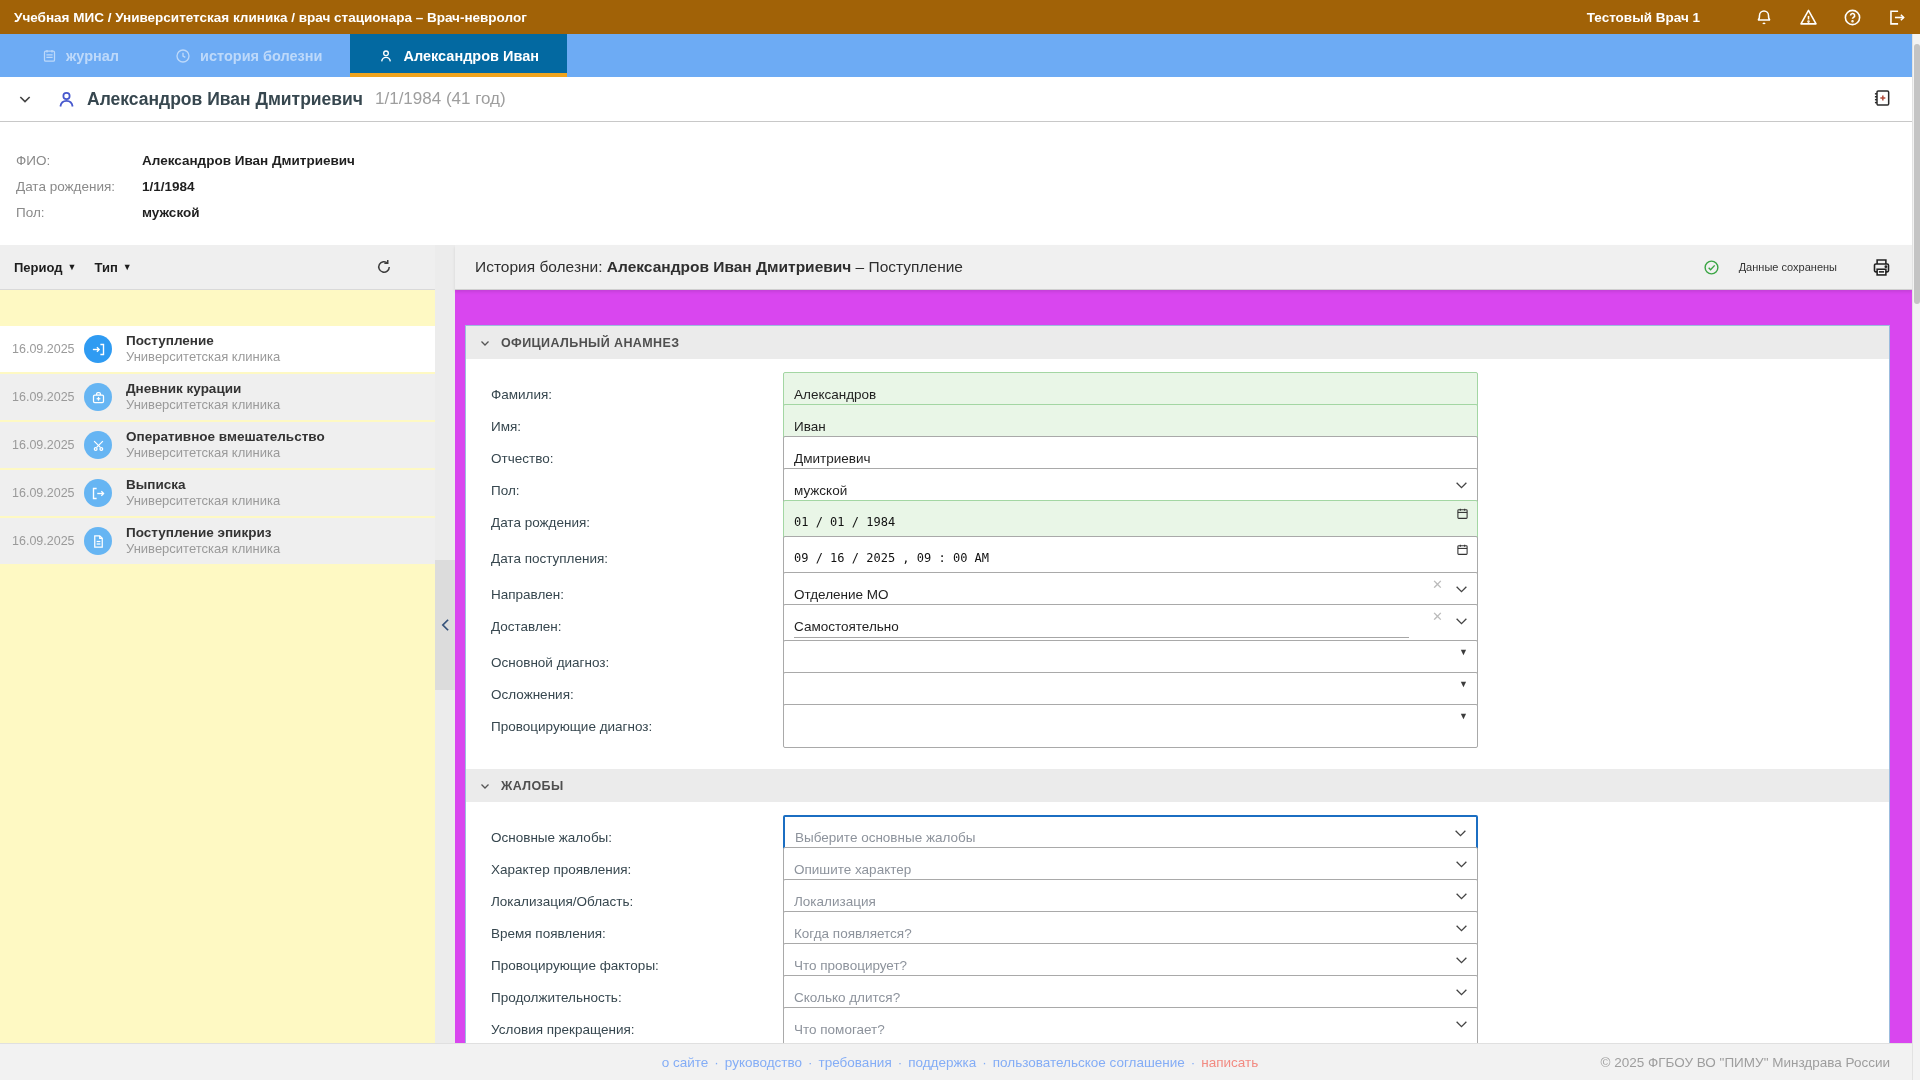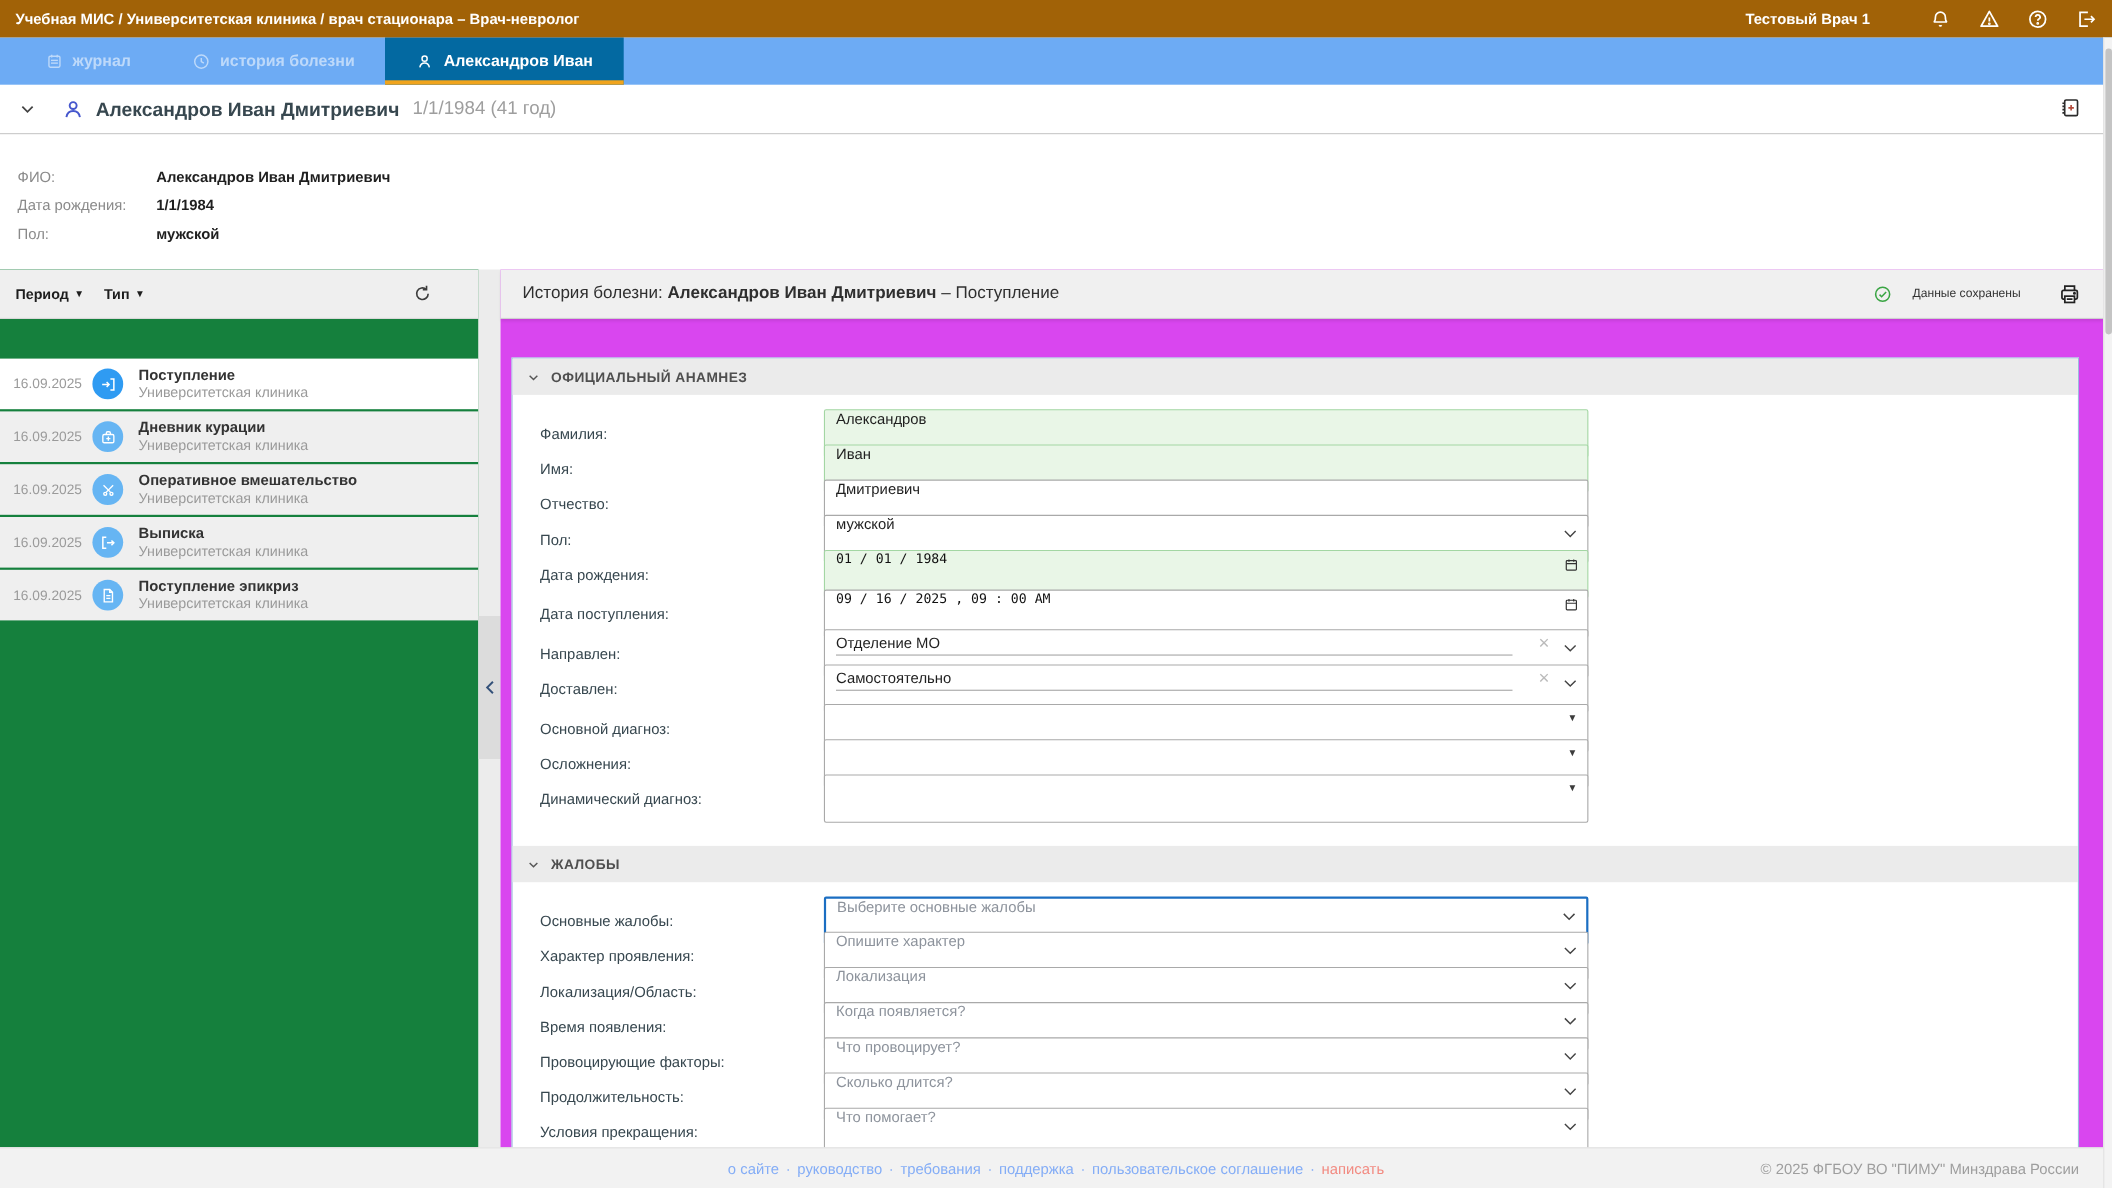--- a/index.html
+++ b/index.html
@@ -51,21 +51,21 @@
   .pheader .pmeta { font-size:17px; color:#9e9e9e; margin-left:12px; }
   .pheader .notebook { position:absolute; right:28px; top:11px; cursor:pointer; }
 
   
   .pdetails { position:absolute; left:0; top:136px; width:1920px; height:110px; padding:16px 16px; background:#fff; }
   .prow { display:flex; margin-bottom:9px; font-size:13.5px; line-height:17px; }
   .prow .plabel { width:126px; color:#8a8a8a; }
   .prow .pvalue { color:#1f1f1f; font-weight:600; }
 
   
-  .sidebar { position:absolute; left:0; top:245px; width:435px; bottom:37px; background:#15803d; overflow:hidden; }
+  .sidebar { position:absolute; left:0; top:245px; width:435px; bottom:37px; background:#fef9c3; overflow:hidden; }
   .sb-header {
     height:45px; background:#efefef; border-bottom:1px solid #d9d9d9;
     display:flex; align-items:center; padding:0 14px;
   }
   .sb-filter { font-size:13px; font-weight:700; color:#1d1d1d; margin-right:18px; cursor:pointer; display:flex; align-items:center; gap:5px; }
   .sb-filter .caret { font-size:9px; color:#1d1d1d; }
   .sb-refresh { margin-left:auto; cursor:pointer; display:flex; margin-right:28px; }
   .sb-list { margin-top:36px; }
   .sb-item {
     height:46px; background:#efefef; display:flex; align-items:center;
@@ -112,22 +112,22 @@
     padding:0 13px; cursor:pointer;
   }
   .sec-header .sec-title {
     font-size:12.5px; font-weight:700; color:#4f4f4f; letter-spacing:.4px;
   }
   .sec-body { padding:22px 0 24px 0; }
   .frow { display:flex; align-items:center; height:26px; margin-bottom:6px; padding-left:25px; }
   .frow label { width:258px; font-size:13.5px; color:#37474f; flex-shrink:0; }
   .fin {
     position:relative; width:695px; height:44px; border:1px solid #a9a9a9; border-radius:2px;
-    background:#fff; display:flex; align-items:flex-start; padding:0 10px;
-    font-size:13.5px; color:#1f1f1f;
+    background:#fff; display:flex; align-items:center; padding:0 10px;
+    font-size:13.5px; color:#1f1f1f;margin-left:34px;
   }
   .fin.green { background:#e9f6e7; border-color:#a3d6a3; }
   .fin.focus { border:2px solid #1b6ec2; }
   .fin .ph { color:#8d939c; }
   .fin .mono { font-family:"DejaVu Sans Mono", monospace; font-size:12px; color:#111; }
   .fin .chev { position:absolute; right:9px; top:9px; }
   .fin .tri { position:absolute; right:9px; top:6px; font-size:9px; color:#3c3c3c; }
   .fin .cal { position:absolute; right:8px; top:6px; }
   .fin .clear { position:absolute; right:34px; top:4px; font-size:13px; color:#bbb; cursor:pointer; }
   .fin.combo .val { display:inline-block; width:615px; border-bottom:1px solid #a6a6a6; padding-bottom:3px; margin-top:4px; }
@@ -475,21 +475,21 @@
             <span class="tri">▼</span>
           </div>
         </div>
         <div class="frow">
           <label>Осложнения:</label>
           <div class="fin">
             <span class="tri">▼</span>
           </div>
         </div>
         <div class="frow">
-          <label>Динамический диагноз:</label>
+          <label>Провоцирующие диагноз:</label>
           <div class="fin">
             <span class="tri">▼</span>
           </div>
         </div>
       </div>
 
       <div class="sec-header">
         <svg width="12" height="12" viewBox="0 0 24 24" fill="none" stroke="#555" stroke-width="2.6">
             <path d="M5 9l7 7 7-7"></path>
           </svg>

